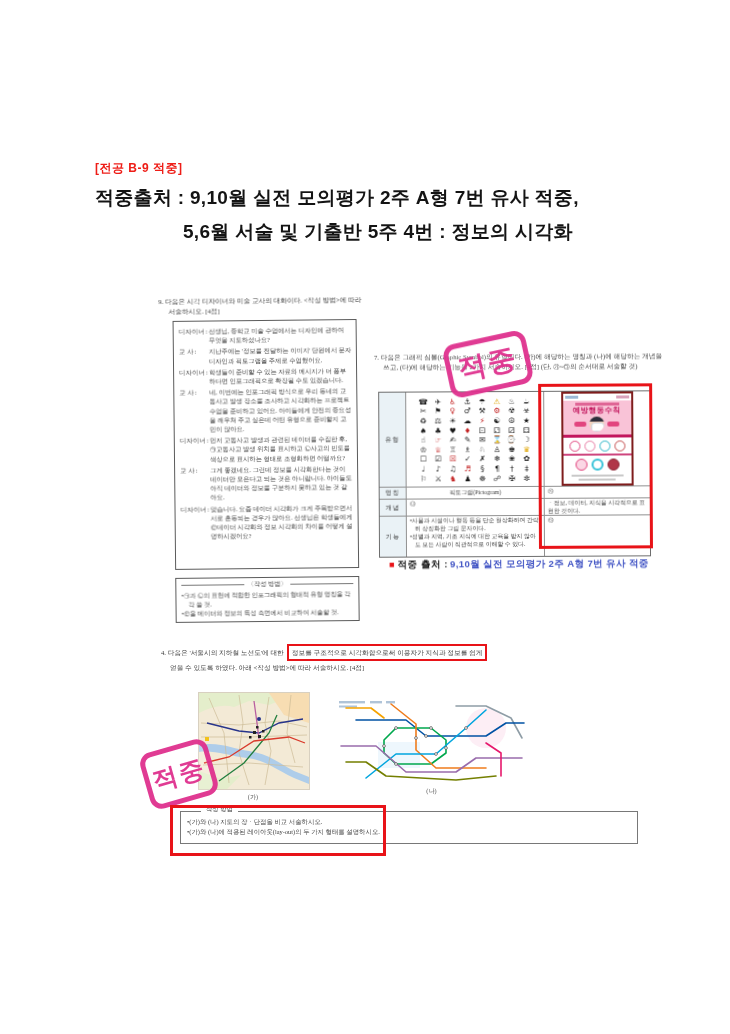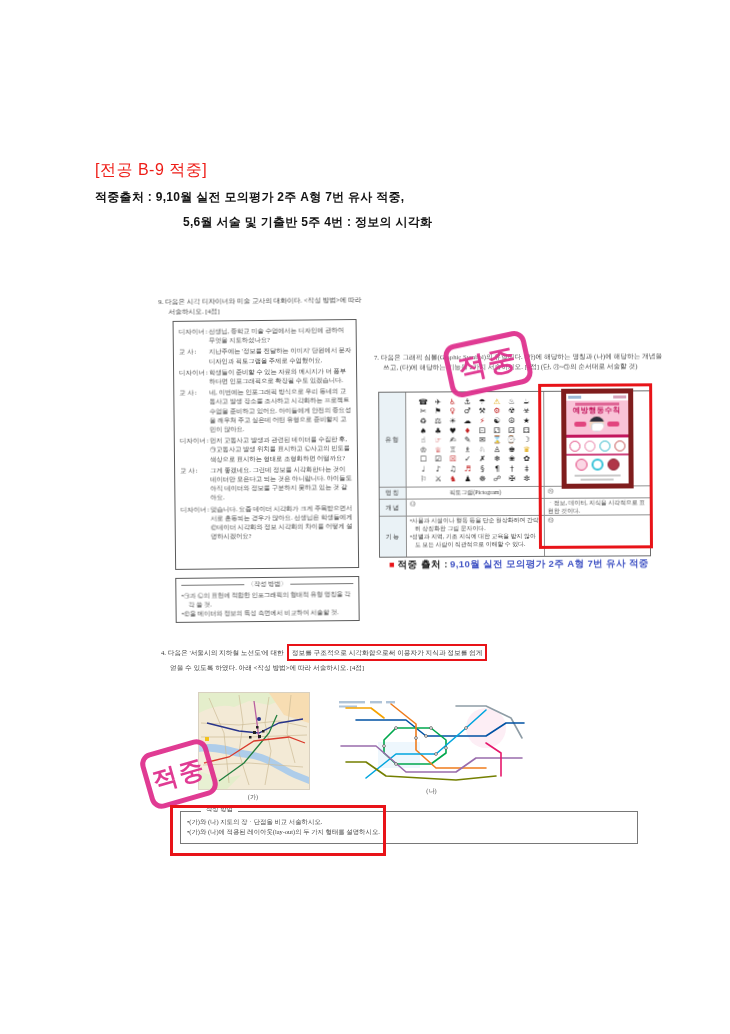--- a/index.html
+++ b/index.html
@@ -1,22 +1,22 @@
 <!DOCTYPE html>
 <html><head>
 <meta charset="utf-8">
 <style>
   html,body{margin:0;padding:0;background:#e9e9e9;}
   .page{position:relative;width:730px;height:1034px;background:#ffffff;margin:0 auto;overflow:hidden;
         font-family:"Liberation Sans",sans-serif;}
 
   
   .header{position:absolute;left:95px;top:160px;}
-  .hd-title{color:#ee1d17;font-size:16px;font-weight:400;letter-spacing:.5px;margin-bottom:8px;}
-  .hd-line{color:#141414;font-size:12px;font-weight:800;letter-spacing:.3px;margin-bottom:8px;}
+  .hd-title{color:#ee1d17;font-size:12px;font-weight:700;letter-spacing:.5px;margin-bottom:8px;}
+  .hd-line{color:#141414;font-size:19px;font-weight:800;letter-spacing:.3px;margin-bottom:8px;}
   .hd-line.indent{margin-left:88px;}
 
   
   .scan{position:absolute;color:#3d3d3d;font-family:"Liberation Serif",serif;filter:blur(.15px);}
   .q-title{font-size:6.7px;line-height:9.5px;}
 
   
   .q9{left:160px;top:296px;width:204px;transform:rotate(-.6deg);}
   .q9 .q-title{width:197px;padding-left:10px;text-indent:-10px;}
   .dialogue-box{margin:5px 0 0 14px;width:184px;height:249px;border:1px solid #5a5a5a;
@@ -48,21 +48,21 @@
   .func-item{padding-left:5px;text-indent:-5px;margin-bottom:1px;}
   .func-item::before{content:"\2022 ";}
 
   .pictogram-grid{width:118px;margin:2px auto 0;display:grid;grid-template-columns:repeat(8,1fr);
                   justify-items:center;align-items:center;font-family:"DejaVu Sans",sans-serif;
                   font-size:7.6px;line-height:9.6px;color:#161616;}
   .pictogram-grid span.red{color:#c32121;}
   .pictogram-grid span.accent{color:#dfa400;}
 
   
-  .poster{width:72px;margin:0 auto;background:#fff;border:5px solid #7f1d1d;box-sizing:border-box;
+  .poster{width:72px;margin:0 auto;background:#fff;border:2px solid #7f1d1d;box-sizing:border-box;
           font-family:"Liberation Sans",sans-serif;}
   .poster-top{height:7px;display:flex;justify-content:space-between;align-items:center;padding:0 2px;}
   .poster-top i{display:block;width:13px;height:3px;background:#9db9d6;}
   .poster-top i:last-child{background:#d9a2bb;}
   .poster-banner{background:#f9c3d7;padding:2px 2px 3px;}
   .poster-sub{width:44px;height:3px;margin:0 auto 1px;background:#d5457f;opacity:.75;}
   .poster-title{font-size:7.5px;font-weight:bold;color:#c2175e;text-align:center;letter-spacing:.5px;}
   .poster-face-row{display:flex;justify-content:center;align-items:center;gap:3px;margin-top:2px;}
   .pill{display:block;width:12px;height:5px;border-radius:2px;background:#e2447e;}
   .face{position:relative;display:block;width:15px;height:15px;border-radius:50%;background:#f3d3bd;overflow:hidden;}

